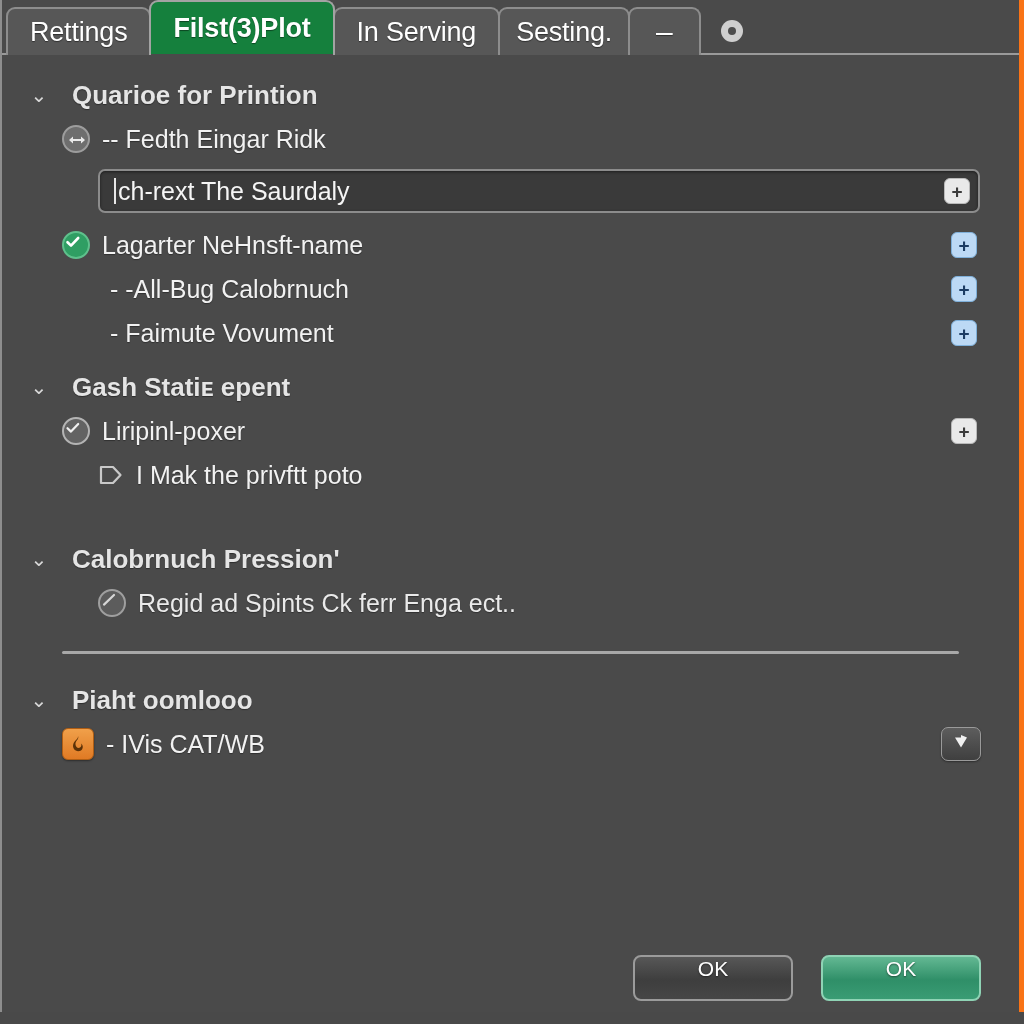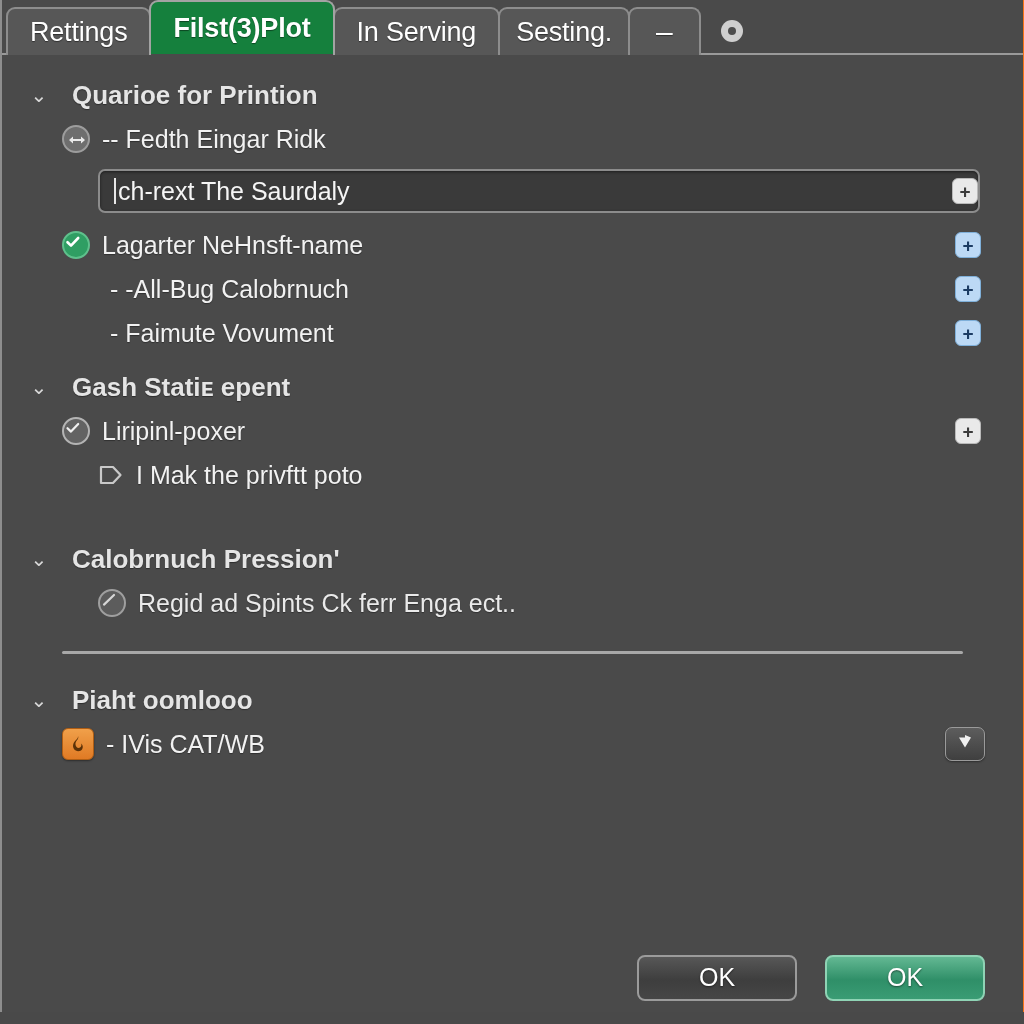--- a/index.html
+++ b/index.html
@@ -12,21 +12,21 @@
     overflow: hidden;
   }
 
   #app {
     position: relative;
     width: 1024px;
     height: 1012px;
     background: #4a4a4a;
     box-sizing: border-box;
     border-left: 2px solid #8e8e8e;
-    border-right: 1px solid #f97316;
+    border-right: 5px solid #f97316;
     display: flex;
     flex-direction: column;
   }
 
   
   .tabbar {
     position: relative;
     height: 55px;
     flex: 0 0 55px;
     background: #4a4a4a;
@@ -200,21 +200,21 @@
 
   
   .field-wrap {
     margin: 8px 0 10px 72px;
     height: 44px;
     background: #3a3a3a;
     border: 2px solid #8c8c8c;
     border-radius: 7px;
     display: flex;
     align-items: center;
-    padding: 0 0 0 14px;
+    padding: 0 8px 0 14px;
     box-sizing: border-box;
     width: 882px;
     box-shadow: inset 0 1px 3px rgba(0,0,0,.5);
   }
   .caret {
     width: 2px;
     height: 26px;
     background: #e8e8e8;
     margin-right: 2px;
     flex: 0 0 2px;
@@ -289,24 +289,24 @@
     justify-content: flex-end;
     padding-right: 38px;
     gap: 28px;
     box-sizing: border-box;
   }
   .btn {
     width: 160px;
     height: 46px;
     border-radius: 8px;
     display: flex;
-    align-items: center;
+    align-items: flex-start;
     justify-content: center;
     color: #ffffff;
-    font-size: 25px;
+    font-size: 21px;
     box-sizing: border-box;
     text-shadow: 0 1px 2px rgba(0,0,0,.5);
     margin-top: 23px;
   }
   .btn.secondary {
     background: linear-gradient(180deg, #575757 0%, #3e3e3e 55%, #464646 100%);
     border: 2px solid #9b9b9b;
   }
   .btn.primary {
     background: linear-gradient(180deg, #63b893 0%, #2f8f68 55%, #3a9c74 100%);

